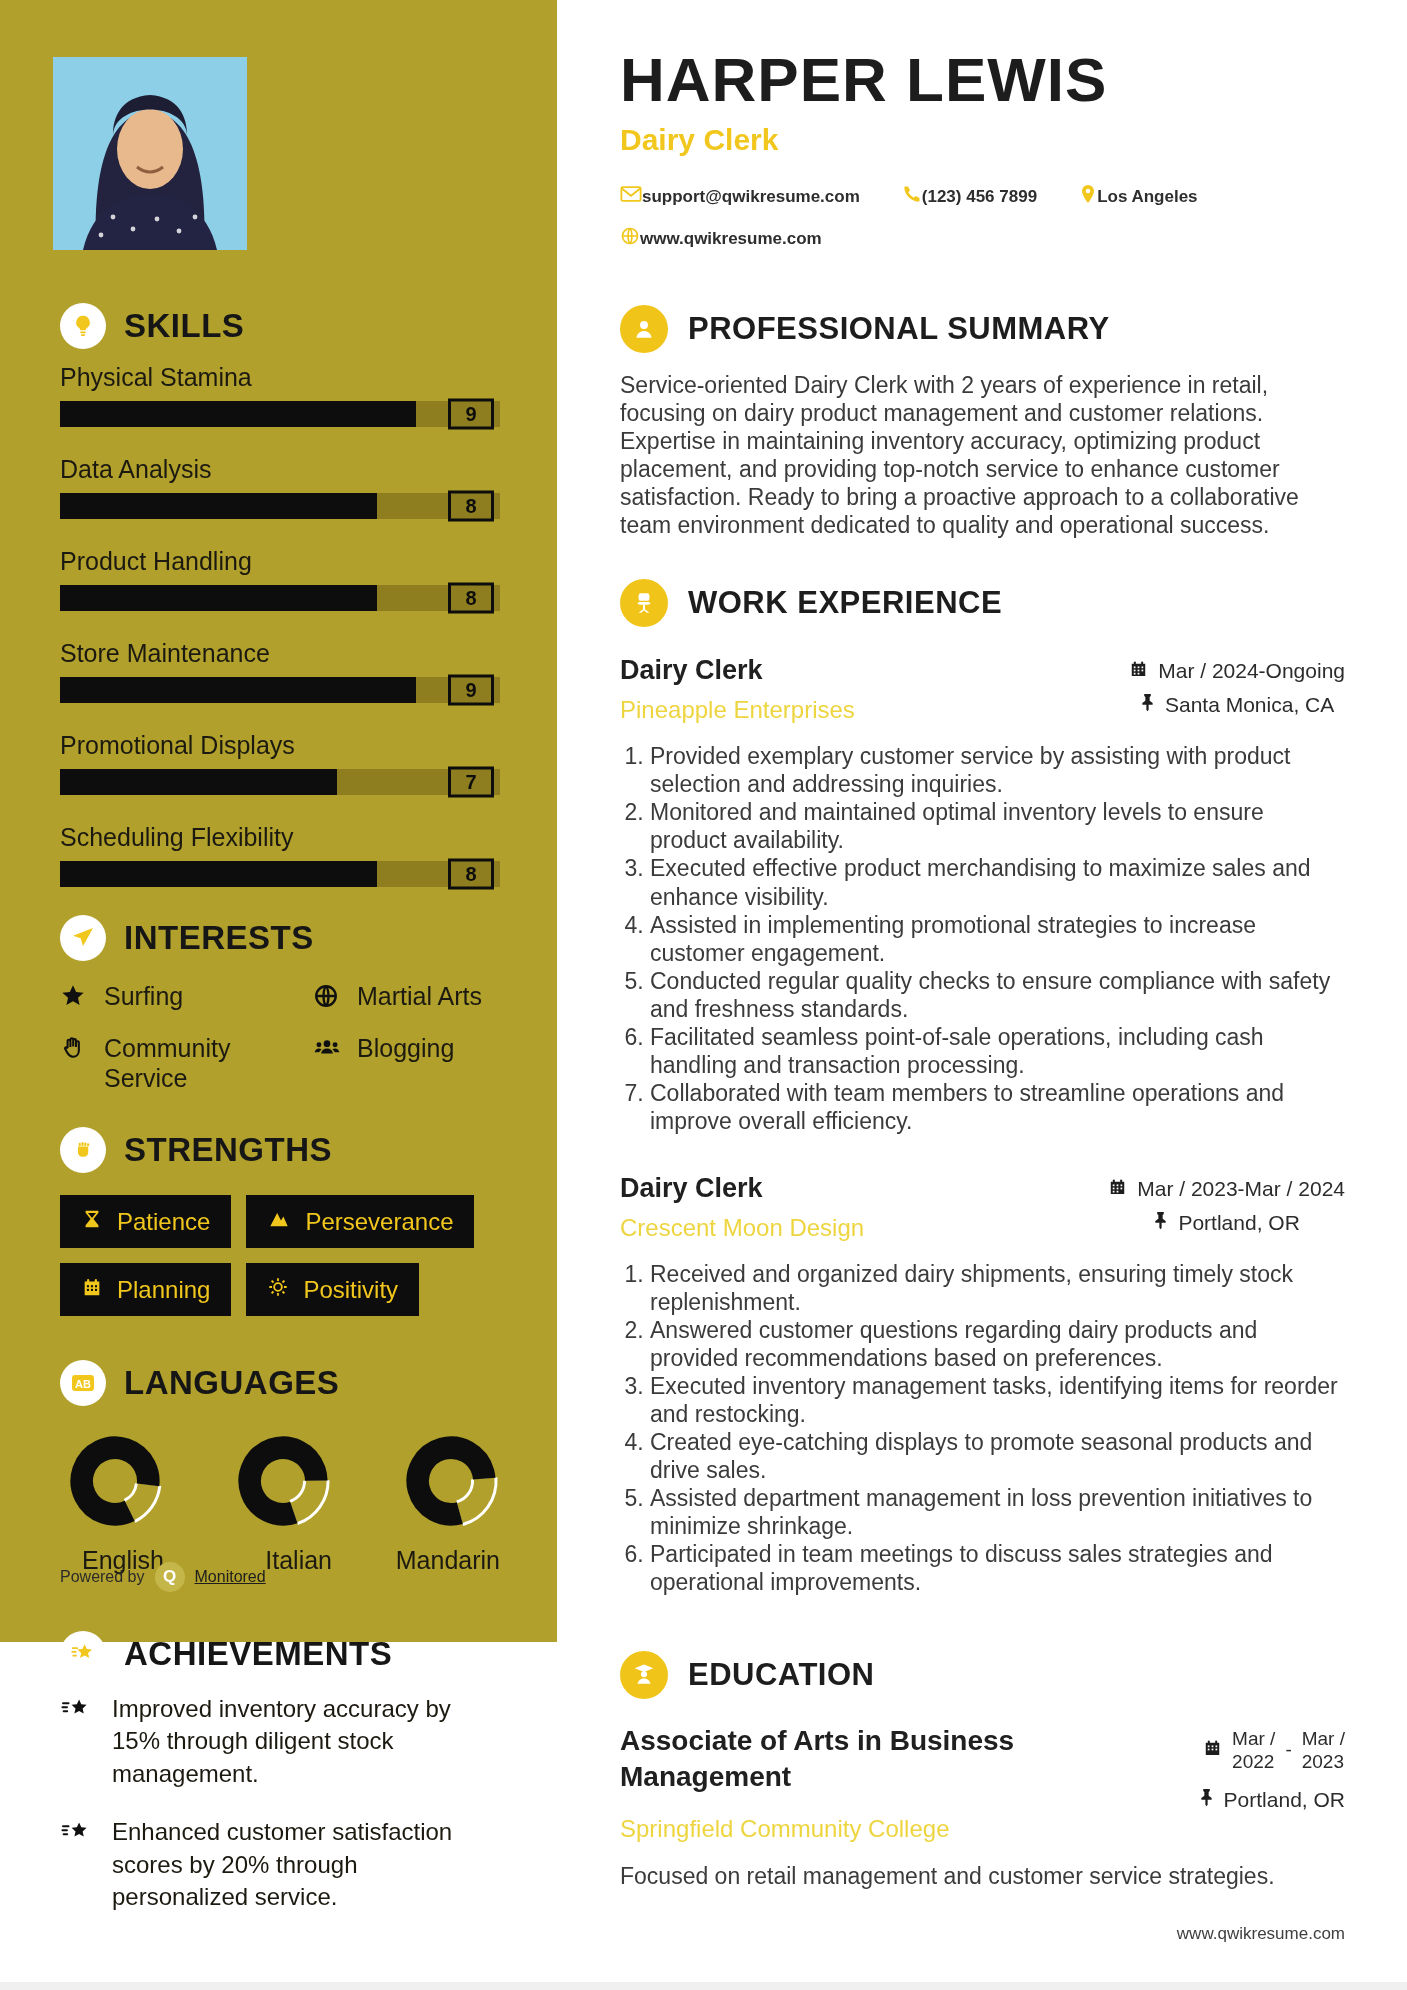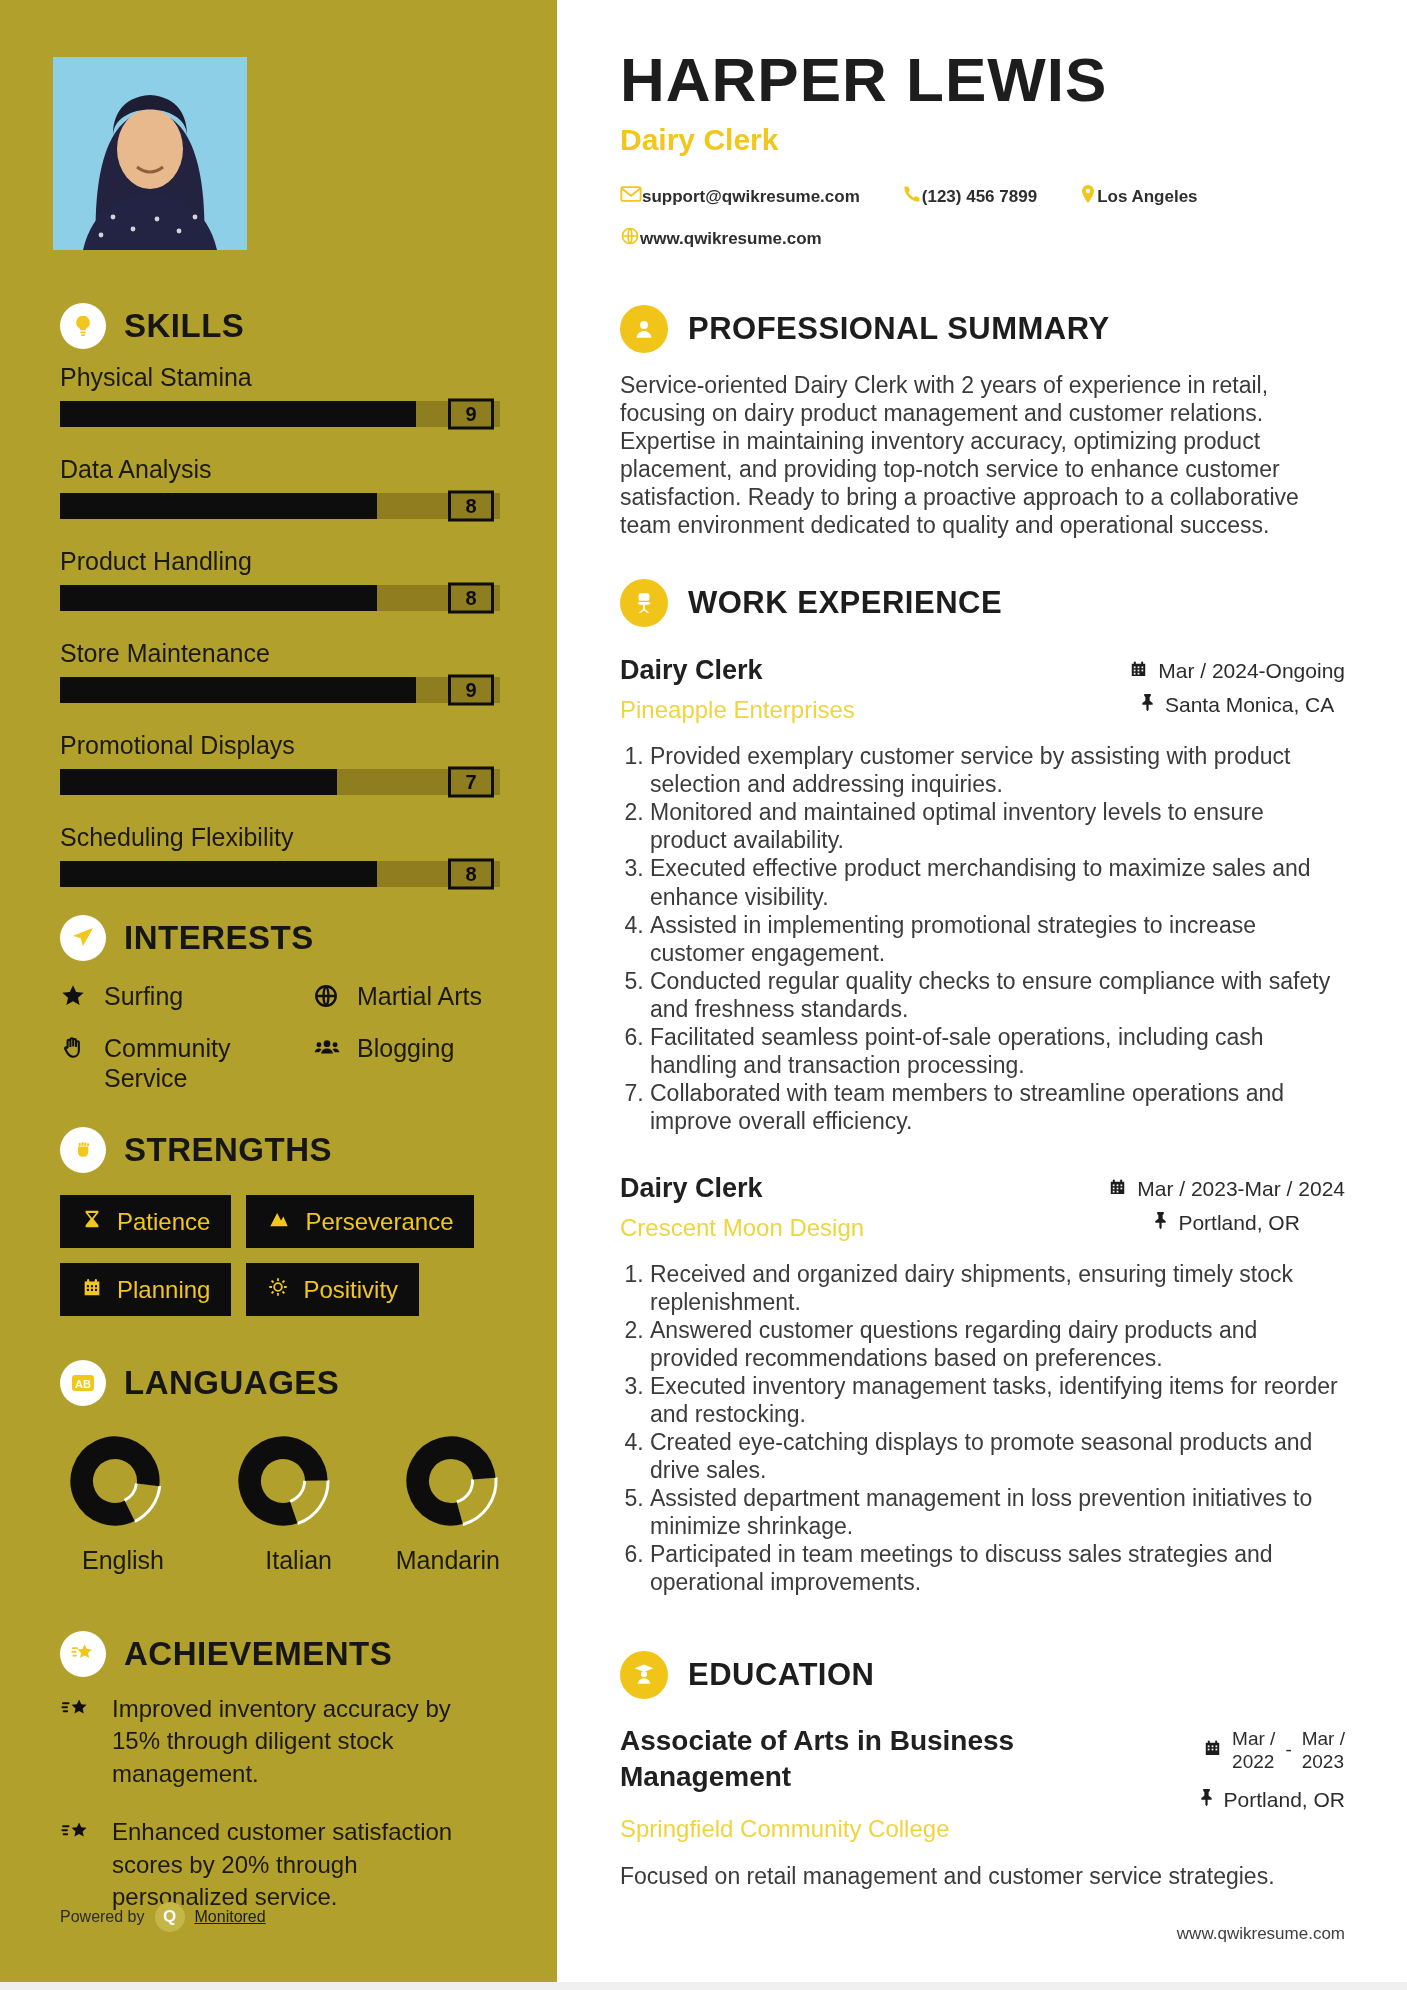--- a/index.html
+++ b/index.html
@@ -6,21 +6,21 @@
   html,body { width:1407px; height:1990px; }
   body {
     position:relative;
     font-family:"Liberation Sans", sans-serif;
     background:#ffffff;
     overflow:hidden;
     color:#1d1d1d;
   }
   
   .sidebar {
-    position:absolute; left:0; top:0; width:557px; height:1982px;
+    position:absolute; left:0; top:0; width:557px; height:1642px;
     background:#b1a02b;
   }
   .photo {
     position:absolute; left:53px; top:57px; width:194px; height:193px;
     background:#8ecfe8; overflow:hidden;
   }
   .side-content { padding:303px 57px 0 60px; }
   .side-header { display:flex; align-items:center; gap:18px; margin-bottom:14px; }
   .side-header .icon-circle {
     width:46px; height:46px; border-radius:50%; background:#ffffff; flex:0 0 46px;

